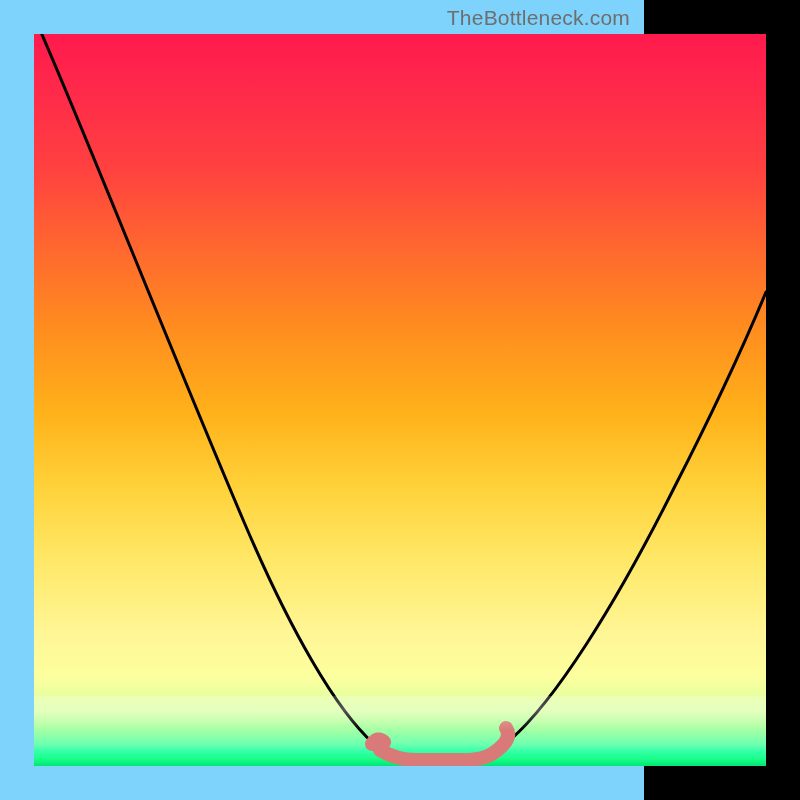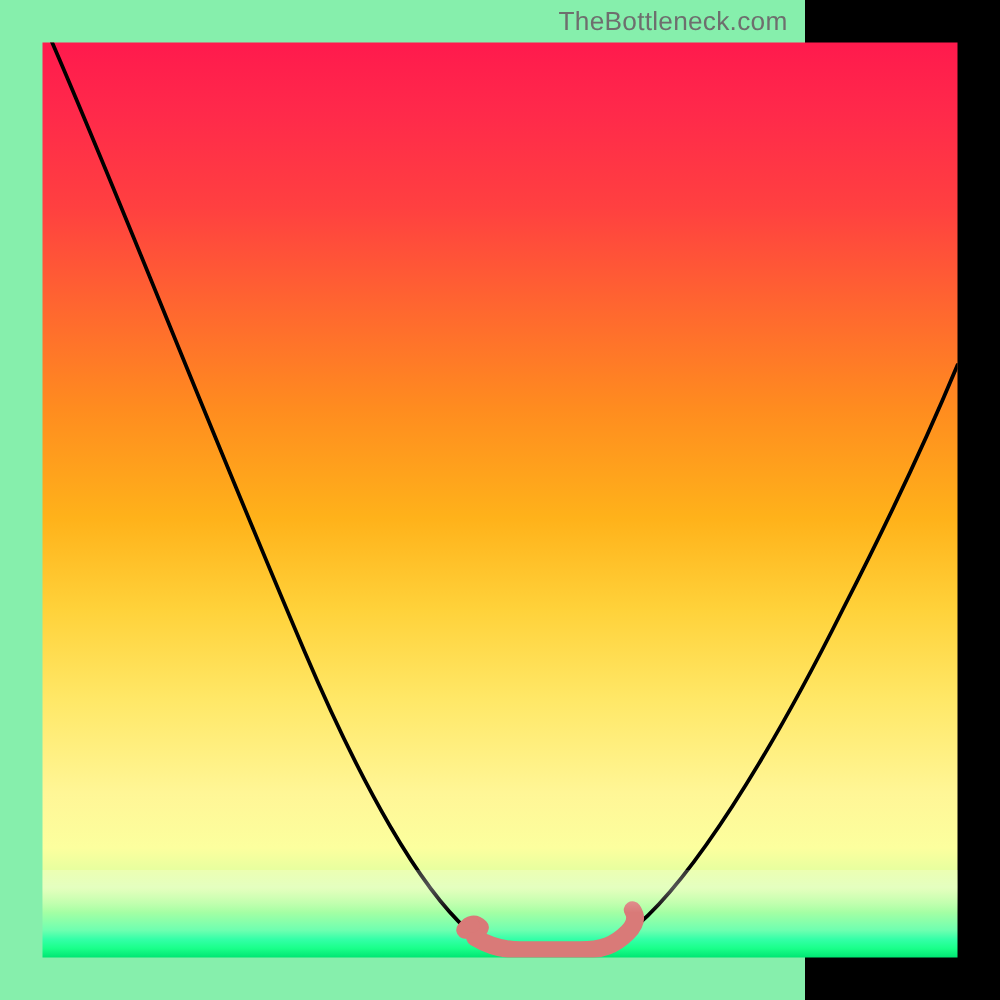--- a/index.html
+++ b/index.html
@@ -10,21 +10,21 @@
     background: #000;
     overflow: hidden;
     font-family: Arial, Helvetica, sans-serif;
   }
   .frame {
     position: absolute;
     top: 0;
     left: 0;
     width: 644px;
     height: 800px;
-    background: #86efac;
+    background: #7dd3fc;
   }
   .plot-area {
     position: absolute;
     top: 34px;
     left: 34px;
     width: 732px;
     height: 732px;
     background: linear-gradient(to bottom,
       #ff1a4d 0%,
       #ff2a4a 8%,

